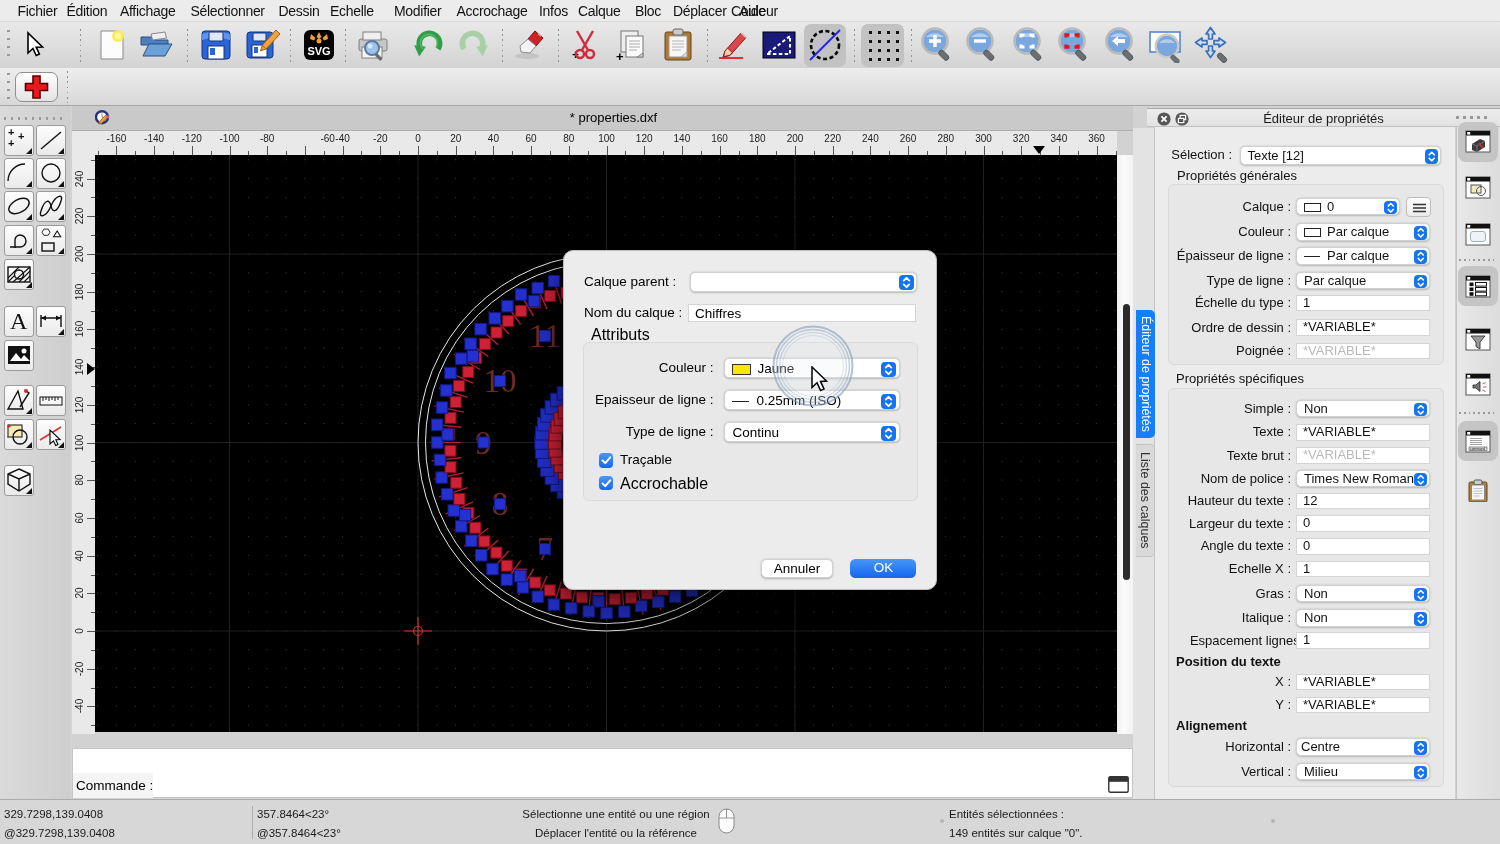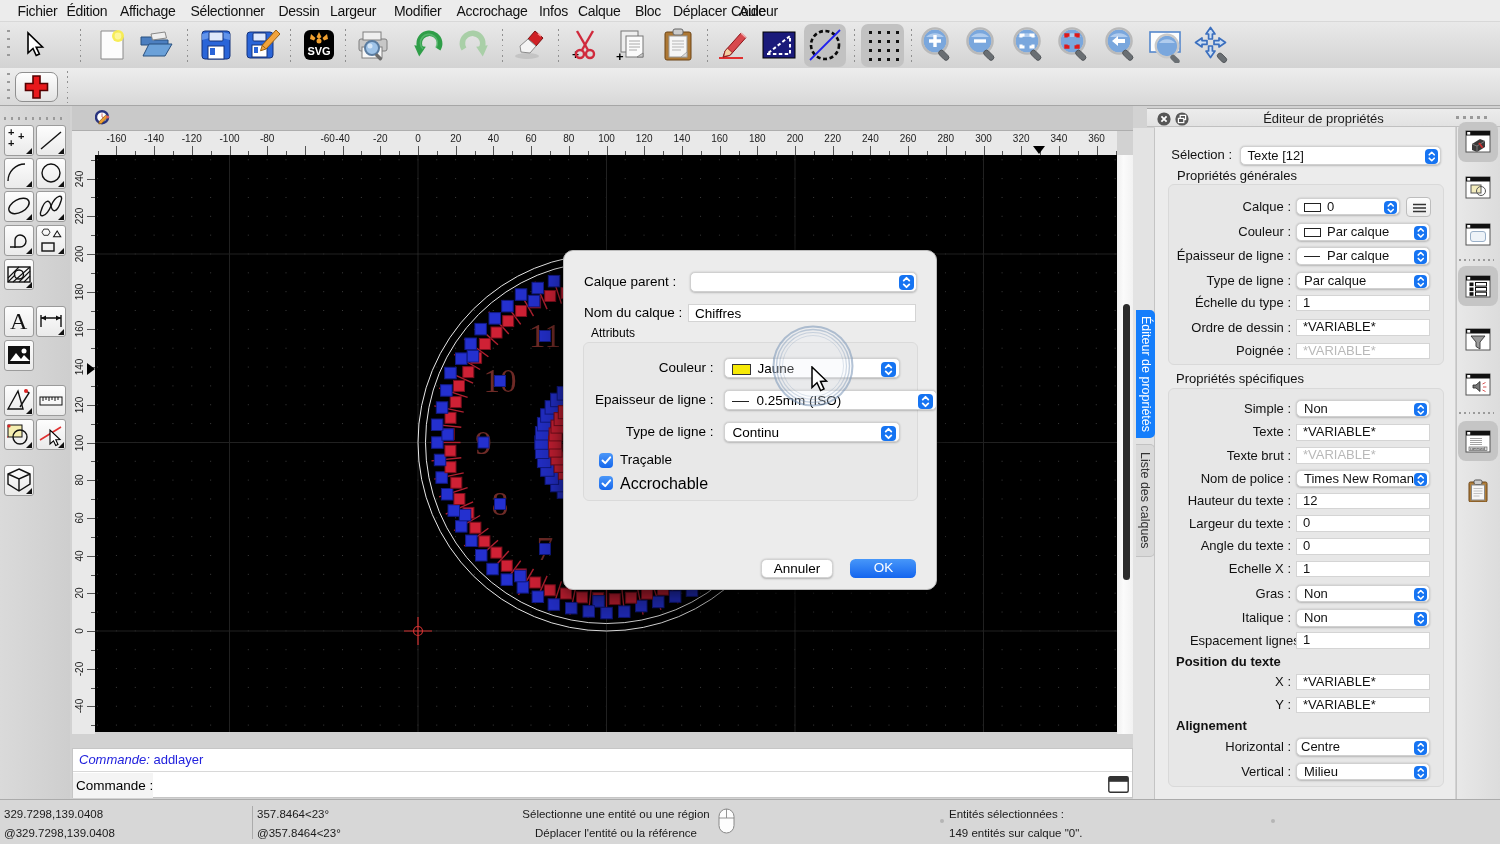--- a/index.html
+++ b/index.html
@@ -69,21 +69,21 @@
  font-size:11.5px;color:#1a1a1a;}
 .svsep{position:absolute;width:1px;background:#ababab;top:6px;height:33px;}
 </style></head><body>
 <div id="page">
 <div class="abs" id="menubar">
       <span style="left:17.5px">Fichier</span>
       <span style="left:66.5px">Édition</span>
       <span style="left:120px">Affichage</span>
       <span style="left:190.5px">Sélectionner</span>
       <span style="left:278.5px">Dessin</span>
-      <span style="left:330px">Largeur</span>
+      <span style="left:330px">Echelle</span>
       <span style="left:394px">Modifier</span>
       <span style="left:456.5px">Accrochage</span>
       <span style="left:539px">Infos</span>
       <span style="left:578px">Calque</span>
       <span style="left:635px">Bloc</span>
       <span style="left:673px">Déplacer</span>
       <span style="left:731px">Couleur</span>
       <span style="left:739px">Aide</span>
     </div>
     <div class="abs" id="tb1">
@@ -411,20 +411,21 @@
     </div>
     <div class="abs" id="mditl">
       <svg style="position:absolute;left:23px;top:4px" width="15" height="15" viewBox="0 0 15 15">
         <circle cx="7" cy="7.2" r="6" fill="#fff" stroke="#28337e" stroke-width="2.4"></circle>
         <g stroke="#c86060" stroke-width="0.9">
           <path d="M7,7 L7,3.4 M7,7 L9.6,8.4"></path>
         </g>
         <path d="M4.2,11.6 L10.6,5.2 l2.2,1.6 -6.2,6.6 -2.8,0.6 z" fill="#f0a033" stroke="#7a5010" stroke-width="0.7"></path>
         <circle cx="12.6" cy="7" r="1.5" fill="#e06060"></circle>
       </svg>
+      <div style="position:absolute;left:0;top:4px;width:100%;text-align:center;padding-left:22px">* properties.dxf</div>
     </div>
     <div class="abs" id="hruler">
       <div class="tick" style="left:2.6px;top:19.5px;width:1px;height:4.5px"></div>
       <div class="tick" style="left:21.4px;top:15px;width:1px;height:9px"></div>
       <div class="rnum" style="left:21.4px;top:2px;width:60px;margin-left:-30px;text-align:center">-160</div>
       <div class="tick" style="left:40.2px;top:19.5px;width:1px;height:4.5px"></div>
       <div class="tick" style="left:59.1px;top:15px;width:1px;height:9px"></div>
       <div class="rnum" style="left:59.1px;top:2px;width:60px;margin-left:-30px;text-align:center">-140</div>
       <div class="tick" style="left:77.9px;top:19.5px;width:1px;height:4.5px"></div>
       <div class="tick" style="left:96.8px;top:15px;width:1px;height:9px"></div>
@@ -1110,21 +1111,20 @@
       <rect x="4" y="3" width="18" height="20" rx="1.5" fill="#b07f3a" stroke="#6d4517"></rect>
       <rect x="9" y="1" width="8" height="4.5" rx="1.6" fill="#ccc" stroke="#555"></rect>
       <rect x="6.5" y="6" width="13" height="15" fill="#f7f7f7" stroke="#888"></rect>
       <g stroke="#b5b5b5" stroke-width="0.8">
         <path d="M8.5,9.5 h9 M8.5,12 h9 M8.5,14.5 h9 M8.5,17 h6"></path>
       </g>
     </svg>
     <div class="abs" style="left:1459px;top:258.5px;width:38px;height:2px;background-image:repeating-linear-gradient(to right,#9a9a9a 0 1.8px,transparent 1.8px 4.8px)"></div>
     <div class="abs" style="left:1459px;top:412.1px;width:38px;height:2px;background-image:repeating-linear-gradient(to right,#9a9a9a 0 1.8px,transparent 1.8px 4.8px)"></div>
     <div class="abs" id="cmdbox">
-      <div style="position:absolute;left:0;top:0;width:100%;height:22.5px;border-bottom:1px solid #d8d8d8;font-size:13px;line-height:22px;color:#2222dd;padding-left:6px"><i><b style="font-weight:normal;font-style:italic">Commande:</b></i> addlayer</div>
       <div style="position:absolute;left:0;top:23.5px;width:80px;height:25px;background:#f4f4f4"></div>
       <div style="position:absolute;left:3px;top:23.5px;height:25px;font-size:13.5px;line-height:25px;color:#000">Commande :</div>
       <svg style="position:absolute;right:3px;top:27px" width="21" height="17" viewBox="0 0 21 17">
         <rect x="0.8" y="0.8" width="19.4" height="15.4" rx="1.5" fill="#fff" stroke="#333" stroke-width="1.4"></rect>
         <rect x="0.8" y="0.8" width="19.4" height="5" fill="#333"></rect>
       </svg>
     </div>
     <div class="abs" id="statusbar">
       <div class="abs" style="left:4px;top:7.5px">329.7298,139.0408</div>
       <div class="abs" style="left:4px;top:26.5px">@329.7298,139.0408</div>
@@ -1150,33 +1150,33 @@
           <svg width="15" height="15" viewBox="0 0 14 14" style="position:absolute;left:0;top:0">
             <g stroke="#fff" stroke-width="1.7" fill="none" stroke-linecap="round" stroke-linejoin="round">
               <path d="M4.4,5.2 L7,2.6 L9.6,5.2"></path>
               <path d="M4.4,8.8 L7,11.4 L9.6,8.8"></path>
             </g>
           </svg>
         </div>
       </div>
       <div class="abs" style="left:20px;top:53.5px;font-size:13.5px;white-space:nowrap">Nom du calque :</div>
       <div class="pin" style="left:124px;top:52.5px;width:228px;height:18px;line-height:17px;padding-left:6px">Chiffres</div>
-      <div class="abs" style="left:27px;top:75px;font-size:12px;white-space:nowrap">Attributs</div>
+      <div class="abs" style="left:27px;top:75px;font-size:16px;white-space:nowrap">Attributs</div>
       <div class="grp" style="left:19px;top:91px;width:335px;height:159px;background:#e8e8e8;border-color:#dadada"></div>
       <div class="abs" style="right:222.4px;top:109.1px;white-space:nowrap">Couleur :</div>
       <div class="dd" style="left:159.6px;top:107.1px;width:176px;height:20px;line-height:19px;padding-left:7px"><span style="display:inline-block;width:19px;height:11px;border:1.5px solid #333;background:#f6e907;margin-right:7px;vertical-align:-1.5px"></span>Jaune<div class="st" style="right:2.5px;top:2.5px;width:15px;height:15px">
           <svg width="15" height="15" viewBox="0 0 14 14" style="position:absolute;left:0;top:0">
             <g stroke="#fff" stroke-width="1.7" fill="none" stroke-linecap="round" stroke-linejoin="round">
               <path d="M4.4,5.2 L7,2.6 L9.6,5.2"></path>
               <path d="M4.4,8.8 L7,11.4 L9.6,8.8"></path>
             </g>
           </svg>
         </div></div>
       <div class="abs" style="right:222.4px;top:141.1px;white-space:nowrap">Epaisseur de ligne :</div>
-      <div class="dd" style="left:159.6px;top:139.1px;width:213px;height:20px;line-height:19px;padding-left:7px"><span style="display:inline-block;width:17px;height:0;border-top:1.6px solid #222;margin-right:8px;vertical-align:3.5px"></span>0.25mm (ISO)<div class="st" style="right:2.5px;top:2.5px;width:15px;height:15px">
+      <div class="dd" style="left:159.6px;top:139.1px;width:176px;height:20px;line-height:19px;padding-left:7px"><span style="display:inline-block;width:17px;height:0;border-top:1.6px solid #222;margin-right:8px;vertical-align:3.5px"></span>0.25mm (ISO)<div class="st" style="right:2.5px;top:2.5px;width:15px;height:15px">
           <svg width="15" height="15" viewBox="0 0 14 14" style="position:absolute;left:0;top:0">
             <g stroke="#fff" stroke-width="1.7" fill="none" stroke-linecap="round" stroke-linejoin="round">
               <path d="M4.4,5.2 L7,2.6 L9.6,5.2"></path>
               <path d="M4.4,8.8 L7,11.4 L9.6,8.8"></path>
             </g>
           </svg>
         </div></div>
       <div class="abs" style="right:222.4px;top:173.1px;white-space:nowrap">Type de ligne :</div>
       <div class="dd" style="left:159.6px;top:171.1px;width:176px;height:20px;line-height:19px;padding-left:8px">Continu<div class="st" style="right:2.5px;top:2.5px;width:15px;height:15px">
           <svg width="15" height="15" viewBox="0 0 14 14" style="position:absolute;left:0;top:0">

